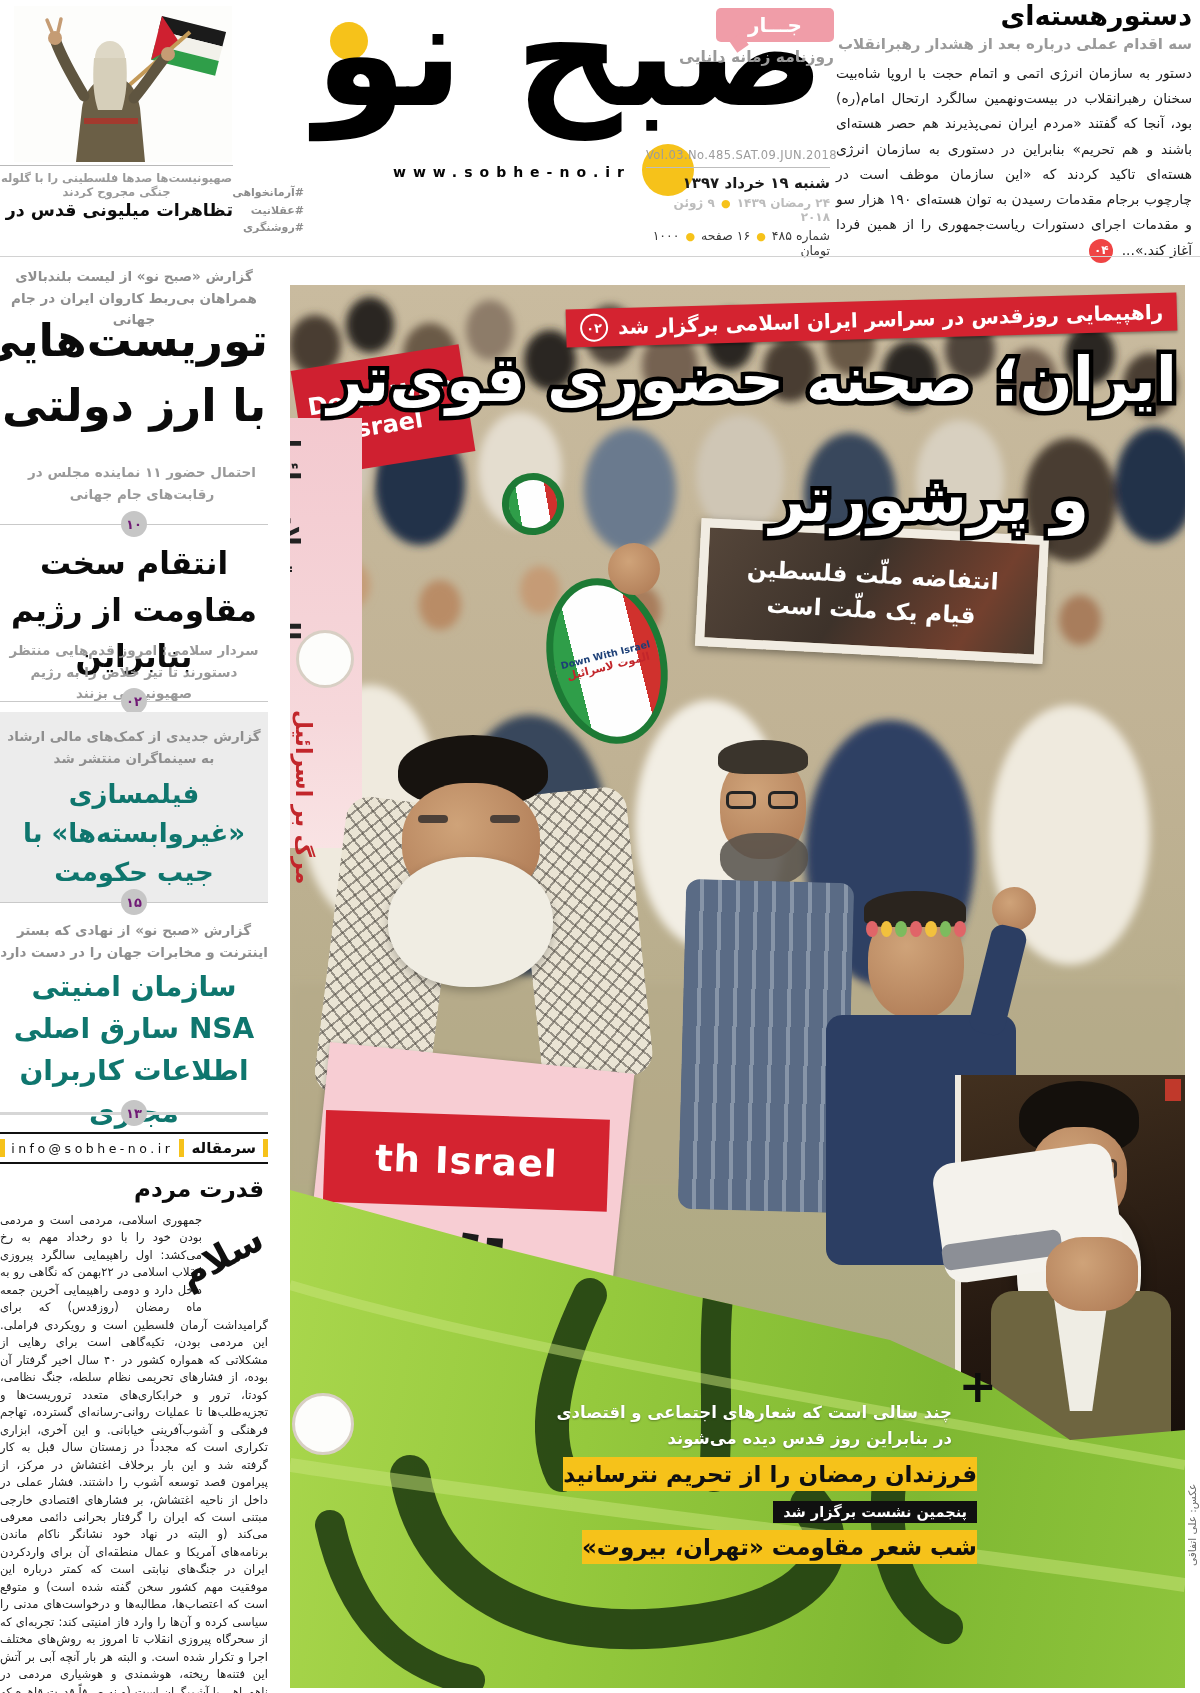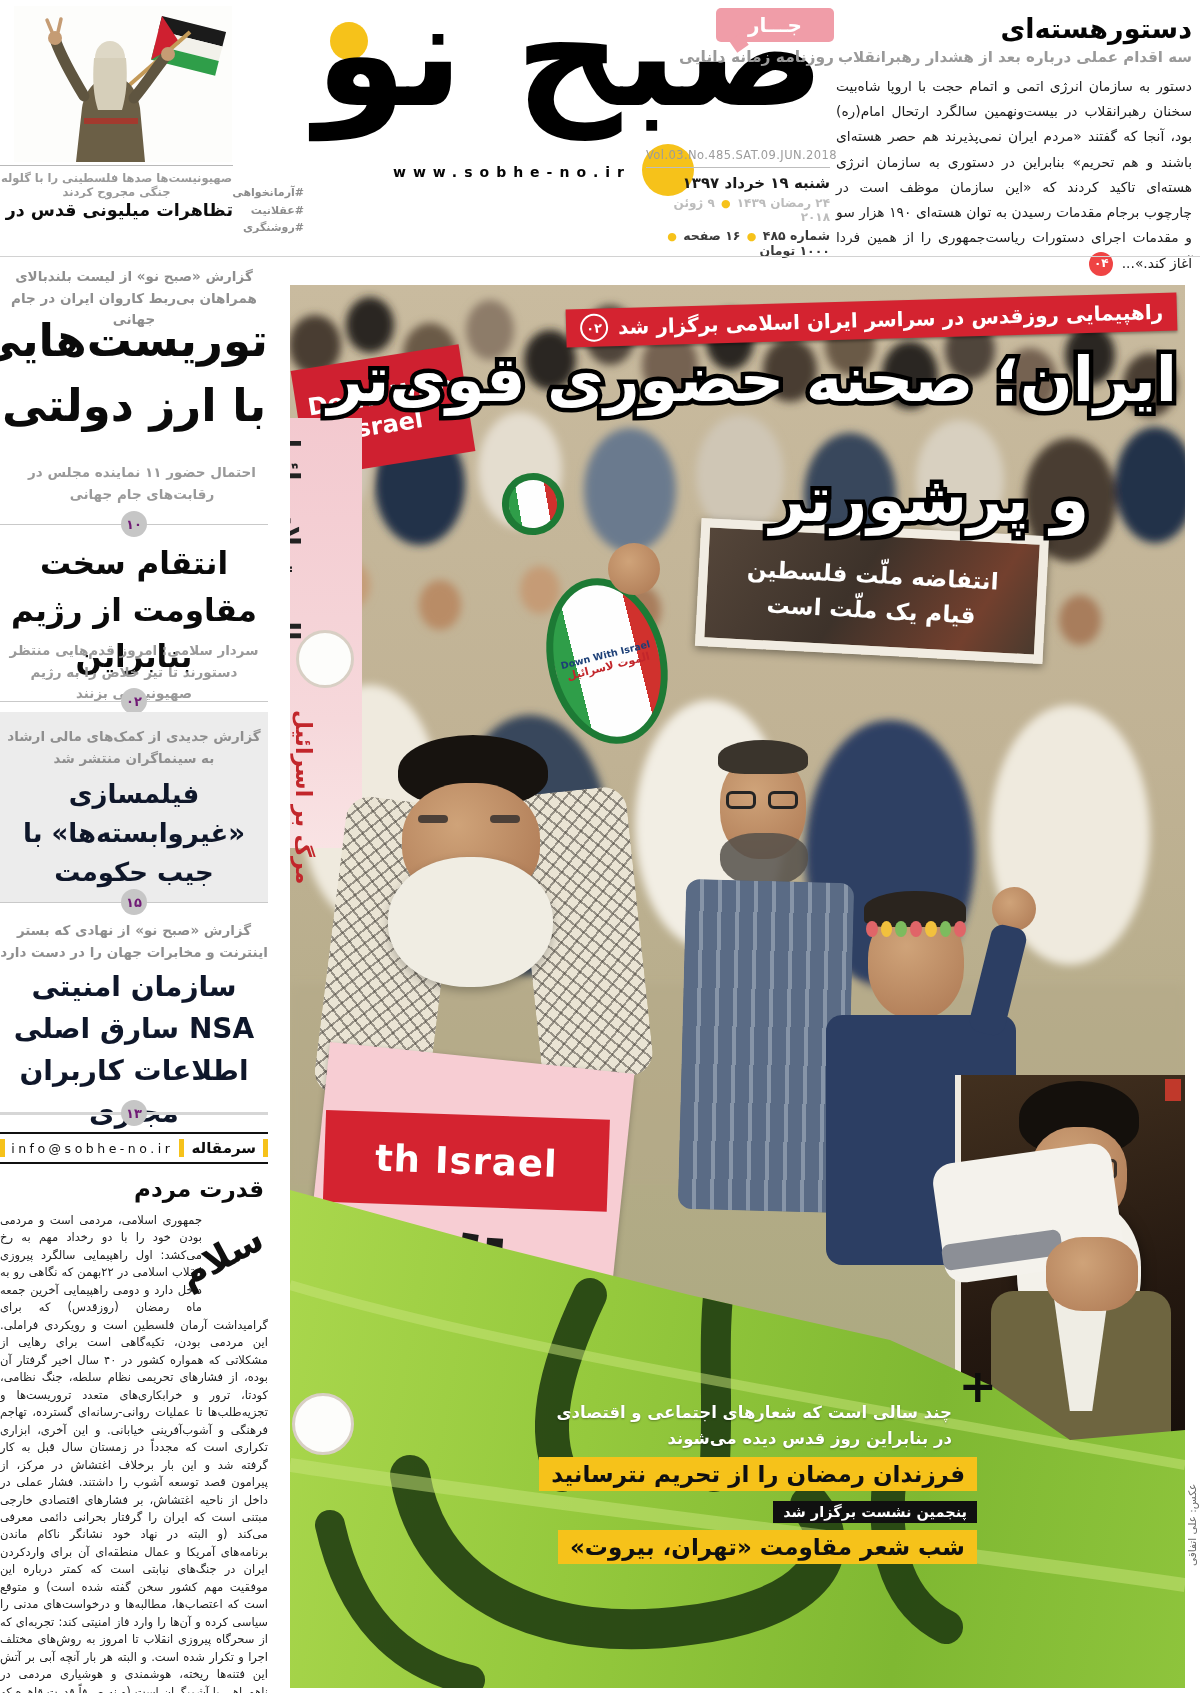--- a/index.html
+++ b/index.html
@@ -19,36 +19,36 @@
   .logo-c2 { left:642px; top:144px; width:52px; height:52px; }
   .logo-text { left:300px; top:-32px; width:540px; font-size:148px; font-weight:bold; color:#000; text-align:center; letter-spacing:-4px; }
   .website { left:362px; top:164px; width:300px; font-size:14px; color:#050505; letter-spacing:7px; font-weight:bold; text-align:center; }
   .bubble { left:716px; top:8px; width:118px; height:34px; background:#f09da8; border-radius:5px; color:#fff; font-size:20px; font-weight:bold; display:flex; align-items:center; justify-content:center; }
   .bubble::after { content:""; position:absolute; left:16px; bottom:-8px; width:14px; height:14px; background:#f09da8; transform:rotate(55deg); }
   .tagline { left:650px; top:48px; width:184px; font-size:15.5px; font-weight:bold; color:#9a9a9a; text-align:right; }
   .dateblock { left:646px; top:148px; width:184px; }
   .vol-line { font-size:11.5px; color:#9c9c9c; letter-spacing:.4px; padding-bottom:5px; border-bottom:1px solid #bdbdbd; text-align:right; }
   .date-fa { margin-top:6px; font-size:15px; font-weight:bold; color:#1a1a1a; text-align:right; direction:rtl; }
   .date-sub { margin-top:4px; font-size:12px; color:#bcbcbc; font-weight:bold; text-align:right; direction:rtl; }
-  .date-issue { margin-top:4px; font-size:12.5px; color:#3a3a3a; font-weight:bold; text-align:right; direction:rtl; }
+  .date-issue { margin-top:4px; font-size:12.5px; color:#3a3a3a; font-weight:normal; text-align:right; direction:rtl; }
   .ydot { color:#f6c21a; font-size:11px; padding:0 2px; }
-  .nuclear { left:836px; top:13px; width:356px; direction:rtl; text-align:right; }
+  .nuclear { left:836px; top:0; width:356px; direction:rtl; text-align:right; }
   .nuclear-title { font-size:27px; font-weight:bold; color:#050505; }
   .nuclear-sub { margin-top:4px; font-size:15px; font-weight:bold; color:#9a9a9a; }
   .nuclear-body { margin-top:8px; font-size:13.8px; line-height:1.83; color:#1c1c1c; text-align:justify; }
   .pg-ref-inline { display:inline-flex; width:24px; height:24px; border-radius:50%; background:#ef4444; color:#fff; font-size:12px; font-weight:bold; align-items:center; justify-content:center; vertical-align:middle; margin-right:4px; }
   .header-rule { left:0; top:256px; width:1200px; height:1px; background:#d2d2d2; }
 
   
   .col { left:0; width:268px; direction:rtl; }
   .kicker-g { font-size:13.5px; font-weight:bold; color:#8f8f8f; text-align:center; line-height:1.6; }
   .sub-g { font-size:13.5px; font-weight:bold; color:#9a9a9a; text-align:center; line-height:1.6; }
   .hl-xl { font-size:45px; font-weight:bold; color:#0b0b0b; text-align:center; line-height:1.45; }
   .hl-lg { font-size:31px; font-weight:bold; color:#0b0b0b; text-align:center; line-height:1.5; }
-  .hl-md { font-size:26px; font-weight:bold; color:#0f172a; text-align:center; line-height:1.5; }
+  .hl-md { font-size:26px; font-weight:bold; color:#0f766e; text-align:center; line-height:1.5; }
   .divider { left:0; width:268px; height:26px; }
   .divider .line { position:absolute; left:0; top:13px; width:268px; height:1px; background:#c9c9c9; }
   .divider.thick .line { height:3px; top:12px; background:#d6d6d6; }
   .divider .pgc { position:absolute; left:121px; top:0; width:26px; height:26px; border-radius:50%; background:#c6c6c6; color:#701a75; font-size:13px; font-weight:bold; display:flex; align-items:center; justify-content:center; }
   .graybox { left:0; top:712px; width:268px; height:190px; background:#ececec; padding-top:14px; }
   .ed-bar { left:0; top:1132px; width:268px; height:32px; border-top:2px solid #101010; border-bottom:2px solid #101010; display:flex; direction:rtl; align-items:center; }
   .ybar { width:5px; height:18px; background:#f6c21a; }
   .ed-label { font-size:15px; font-weight:bold; color:#0d0d0d; padding:0 7px; }
   .ed-email { flex:1; text-align:center; font-size:12.5px; letter-spacing:3.5px; color:#111; }
   .ed-title { left:0; top:1176px; width:264px; font-size:23px; font-weight:bold; color:#0b0b0b; text-align:right; direction:rtl; }
@@ -88,21 +88,21 @@
       repeating-linear-gradient(-45deg, rgba(70,65,58,.5) 0 2px, transparent 2px 11px),
       #eae4d4; }
   .poster { position:absolute; left:665px; top:790px; width:232px; height:430px; background:linear-gradient(165deg,#42301f 0%,#241810 55%,#120c08 100%); border-left:6px solid #efeae0; }
   .greenbanner { position:absolute; left:0; top:880px; width:895px; height:523px;
       background:linear-gradient(100deg,#aad74d 0%,#95c93d 35%,#7fb832 70%,#8ec43c 100%);
       clip-path:polygon(0 25px,200px 80px,400px 130px,600px 175px,700px 220px,780px 275px,895px 265px,895px 523px,0 523px); }
   .overlay-plus { position:absolute; right:188px; top:1078px; font-size:46px; font-weight:bold; color:#0d0d0d; line-height:1; }
   .ovl-cap { position:absolute; right:233px; color:#fff; font-size:16.5px; font-weight:bold; direction:rtl; white-space:nowrap; text-shadow:0 1px 2px rgba(0,0,0,.35); }
   .cap1 { top:1118px; }
   .cap2 { top:1144px; }
-  .ovl-hl { position:absolute; right:208px; background:#f6c21a; color:#101010; font-size:23px; font-weight:bold; direction:rtl; padding:4px 12px; white-space:nowrap; }
+  .ovl-hl { position:absolute; right:208px; background:#f6c21a; color:#101010; font-size:23px; font-weight:bold; direction:rtl; padding:4px 0; white-space:nowrap; }
   .hl1 { top:1172px; }
   .hl2 { top:1245px; }
   .ovl-lbl { position:absolute; right:208px; top:1216px; background:#101010; color:#fff; font-size:14.5px; font-weight:bold; direction:rtl; padding:3px 10px; white-space:nowrap; }
   .credit { left:1186px; top:1566px; width:170px; font-size:10.5px; color:#6a6a6a; direction:rtl; transform:rotate(-90deg); transform-origin:left top; text-align:left; }
 </style>
 </head>
 <body>
 
 <div class="page">
 

